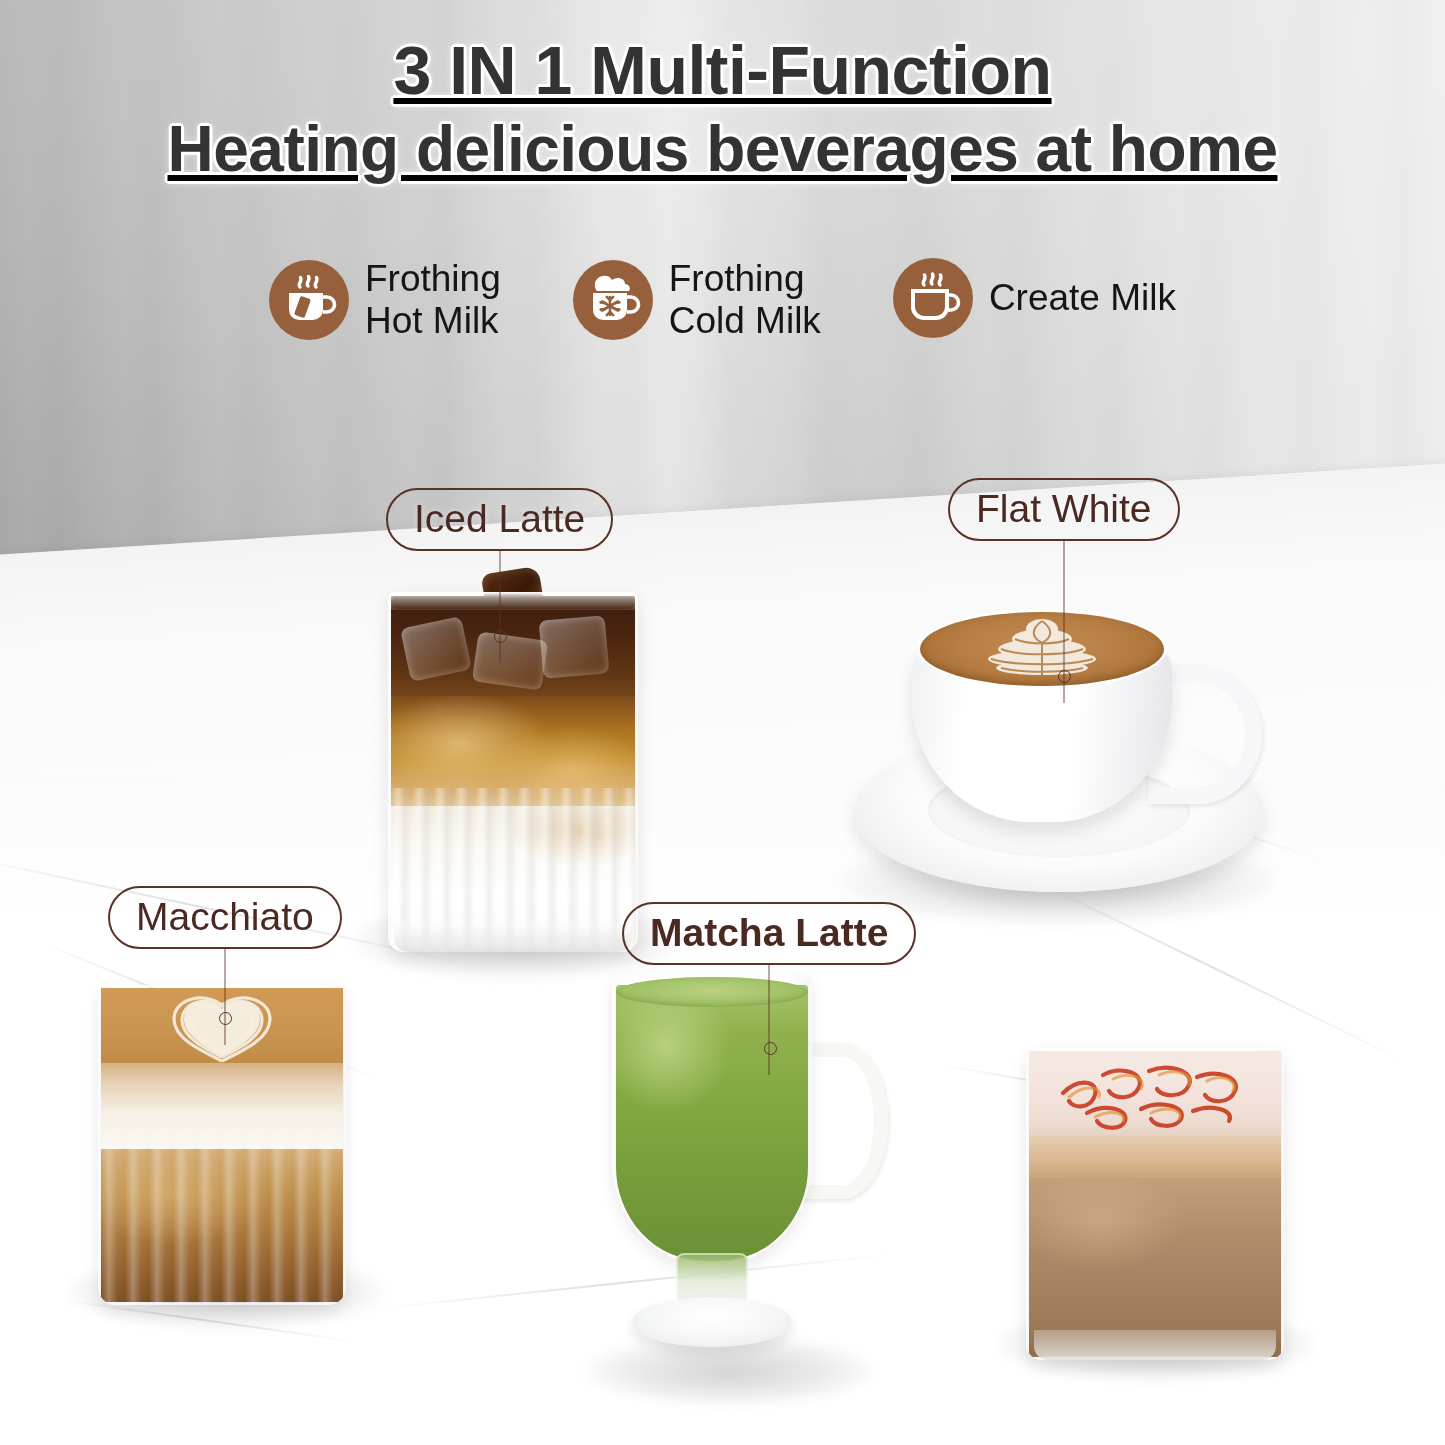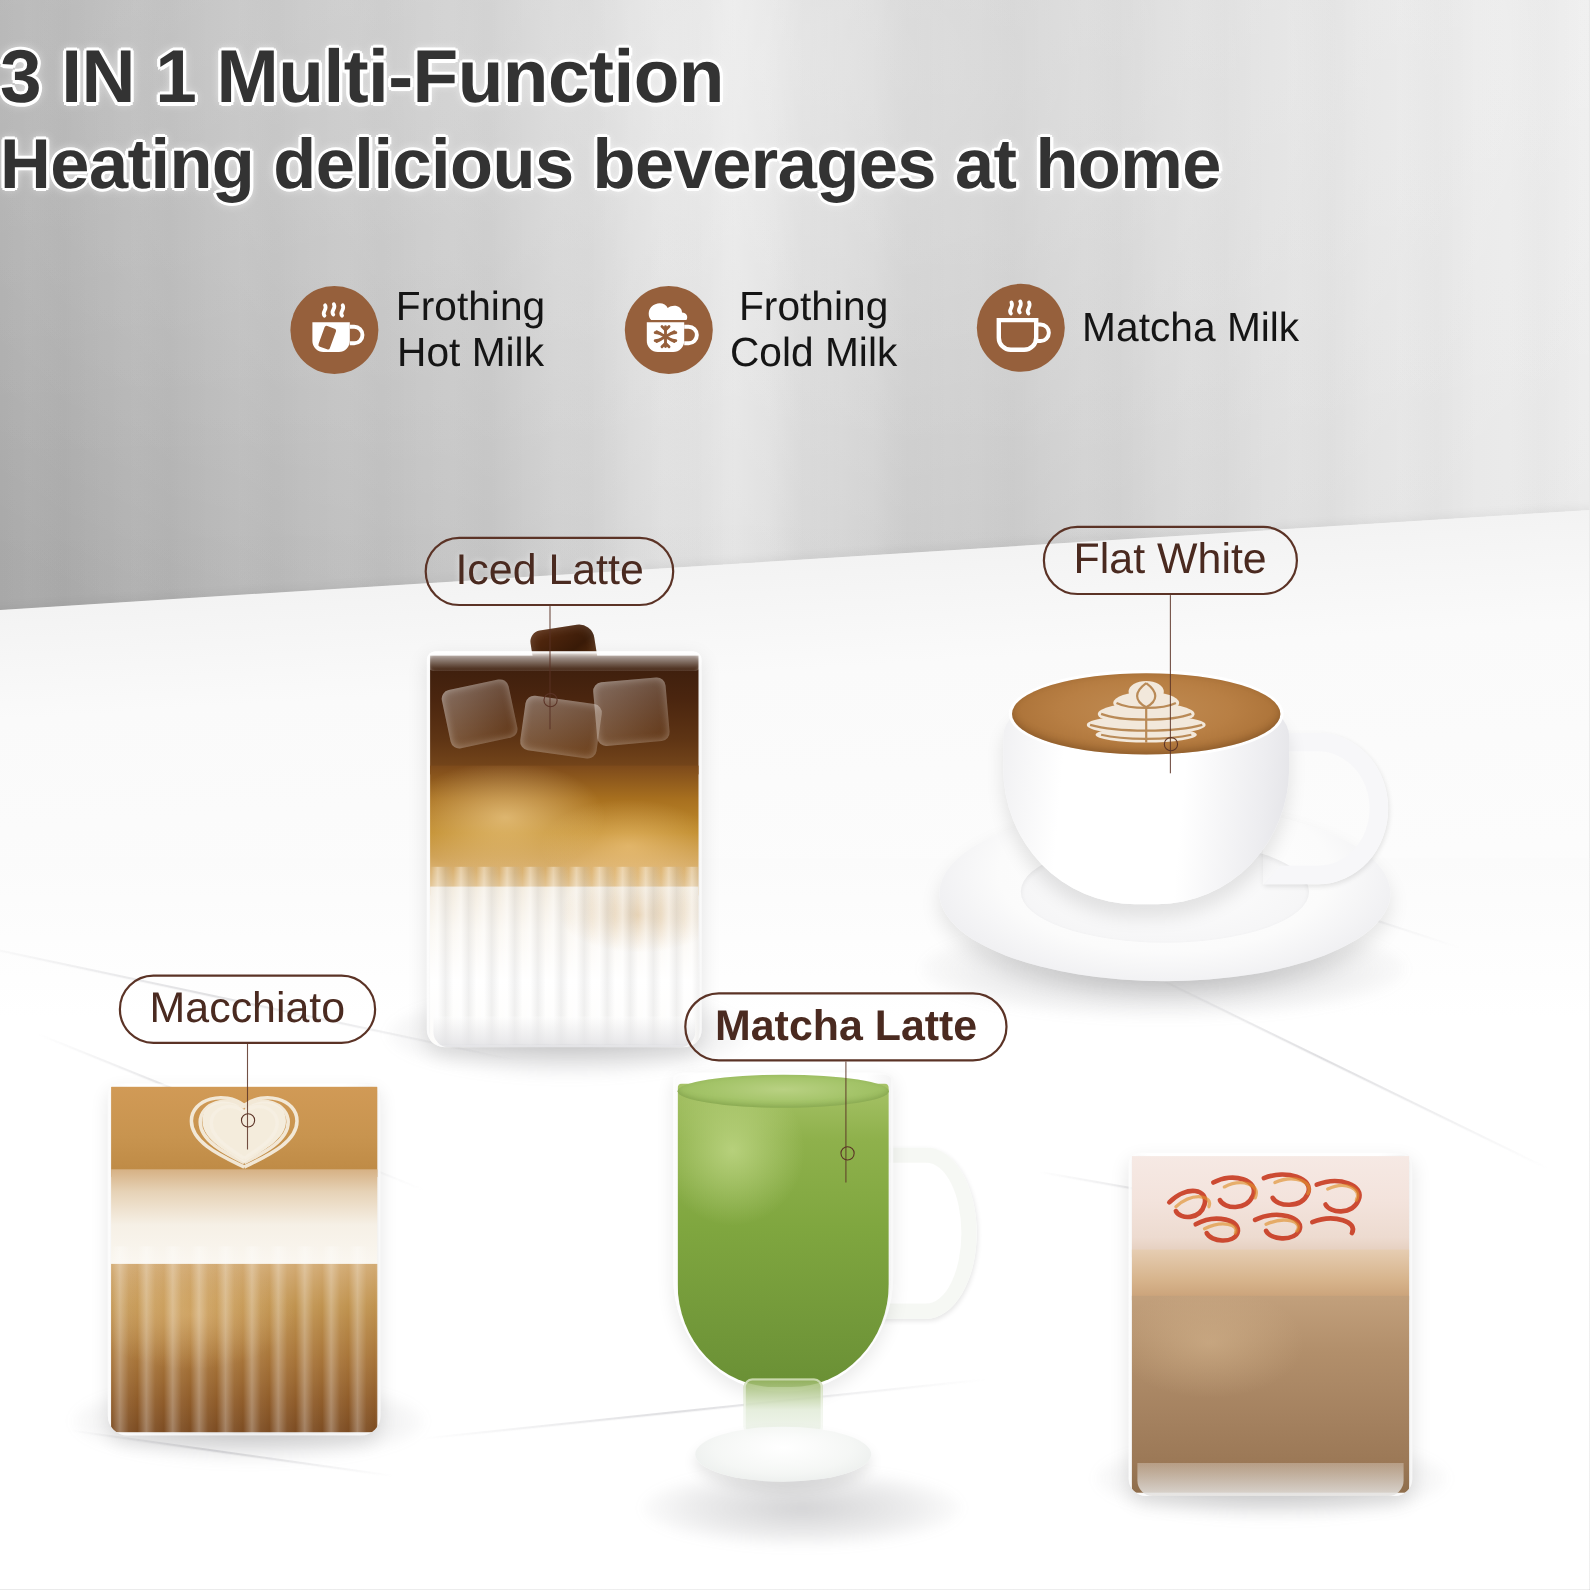--- a/index.html
+++ b/index.html
@@ -94,23 +94,24 @@
     height: 2px;
     border-radius: 2px;
     filter: blur(.6px);
   }
 
   
   .headline {
     position: absolute;
     left: 0; right: 0;
     top: 34px;
-    text-align: left;
+    text-align: center;
     z-index: 30;
     pointer-events: none;
+    text-decoration: underline;
   }
   .headline-line {
     display: block;
     color: #333333;
     font-weight: 700;
     letter-spacing: -0.5px;
     line-height: 1.06;
     text-shadow:
       -2px -2px 0 #ffffff,  2px -2px 0 #ffffff,
       -2px  2px 0 #ffffff,  2px  2px 0 #ffffff,
@@ -146,21 +147,20 @@
     justify-content: center;
     flex: none;
   }
   .feature-icon svg { display: block; }
   .feature-label {
     color: #151515;
     font-size: 37px;
     line-height: 1.13;
     white-space: pre-line;
     font-weight: 400;
-    text-align: center;
   }
 
   
   .callout {
     position: absolute;
     z-index: 25;
   }
   .pill {
     border: 2px solid #5b3326;
     border-radius: 40px;
@@ -505,21 +505,21 @@
         <svg width="58" height="58" viewBox="0 0 58 58" aria-hidden="true">
           <g fill="none" stroke="#ffffff" stroke-width="3.4" stroke-linecap="round">
             <path d="M20 16 C17 12.5 23 10.5 20.5 6"></path>
             <path d="M28 15 C25 11.5 31 9.5 28.5 5"></path>
             <path d="M36 16 C33 12.5 39 10.5 36.5 6"></path>
           </g>
           <path d="M9 22 H43 V38 A11 11 0 0 1 32 49 H20 A11 11 0 0 1 9 38 Z" fill="none" stroke="#ffffff" stroke-width="4"></path>
           <path d="M43 26 h4 a7.5 7.5 0 0 1 0 15 h-3.5" fill="none" stroke="#ffffff" stroke-width="3.6"></path>
         </svg>
       </div>
-      <div class="feature-label">Matcha Milk</div>
+      <div class="feature-label">Create Milk</div>
     </div>
 
   </div>
 
   <div class="shadow-blob" style="left:352px; top:900px; width:330px; height:80px;"></div>
   <div class="drink" id="iced-latte">
     <div class="ice-cube-top"></div>
     <div class="tumbler">
       <div class="liq-coffee-top">
         <div class="ice" style="left:14px; top:26px; width:62px; height:54px; transform:rotate(-12deg);"></div>

